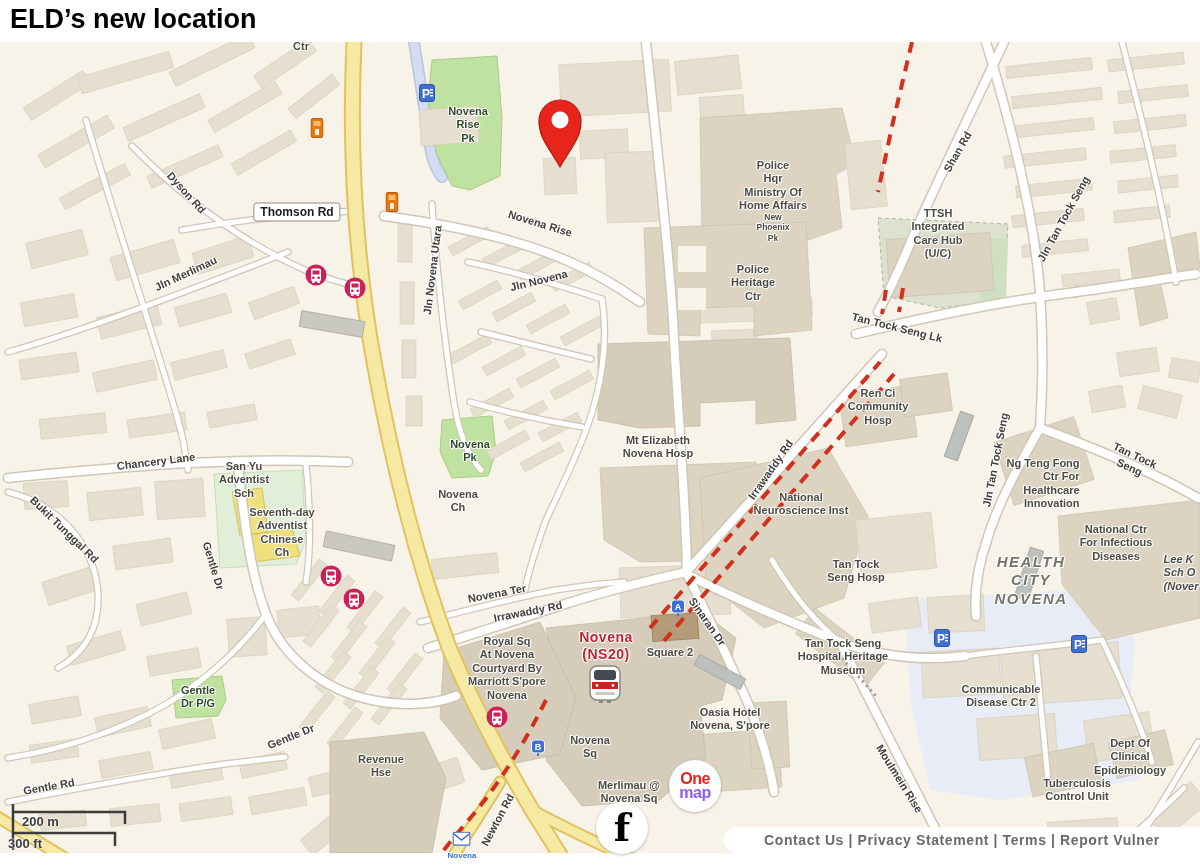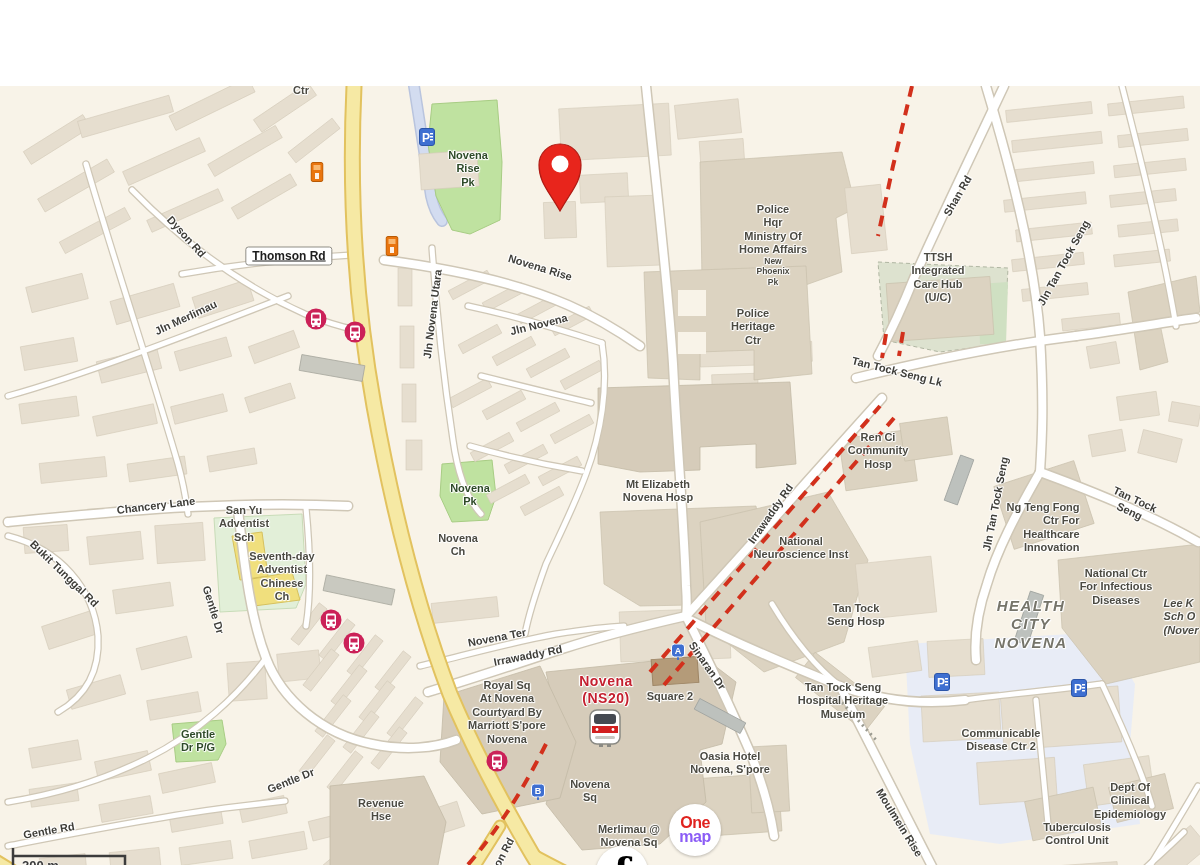--- a/index.html
+++ b/index.html
@@ -1,20 +1,20 @@
 <!DOCTYPE html>
 <html><head>
 <meta charset="utf-8">
 <style>
   html,body{margin:0;padding:0;background:#fff;}
   #screen{position:relative;width:1200px;height:865px;background:#fff;overflow:hidden;
           font-family:"Liberation Sans",sans-serif;}
   #page-title{position:absolute;left:10px;top:4px;margin:0;font-size:27px;font-weight:700;color:#000;
               font-family:"Liberation Sans",sans-serif;}
-  #map{position:absolute;left:0;top:0;width:1200px;height:785px;margin-top:44px;}
+  #map{position:absolute;left:0;top:0;width:1200px;height:785px;}
   #map-svg{position:absolute;left:0;top:0;}
   #map-svg rect.r{transform-box:fill-box;transform-origin:center;}
   .bA{fill:#e6decf;stroke:#d3cab8;stroke-width:.6;}
   .bB{fill:#dcd3c1;stroke:#c9c0ac;stroke-width:.7;}
   .bC{fill:#d6ccba;stroke:#c3baa6;stroke-width:.8;}
   #labels,#icons{position:absolute;left:0;top:0;width:1200px;height:865px;pointer-events:none;}
   .lbl{position:absolute;font:700 11px/1.22 "Liberation Sans",sans-serif;color:#4b4a42;
        white-space:pre-line;text-align:center;
        text-shadow:-1px 0 1px #fff,1px 0 1px #fff,0 -1px 1px #fff,0 1px 1px #fff,1px 1px 1px #fff,-1px -1px 1px #fff;}
   .lbl.road{color:#3f3e39;}
@@ -36,20 +36,21 @@
   #fb-logo{left:596px;top:802px;}
   #fb-logo span{font:900 38px/38px "DejaVu Serif",serif;color:#000;}
   #onemap-logo{left:669px;top:760px;}
   #onemap-logo .l1{font:800 16px/14px "Liberation Sans",sans-serif;color:#e0231f;letter-spacing:-.5px;}
   #onemap-logo .l2{font:800 16px/14px "Liberation Sans",sans-serif;color:#8b5cf6;letter-spacing:-.5px;}
 </style>
 </head>
 <body>
 
 <div id="screen">
+  <h1 id="page-title">ELD’s new location</h1>
 
   <div id="map">
     <svg id="map-svg" width="1200" height="865" viewBox="0 0 1200 865">
       <defs>
         <clipPath id="mapclip">
             <rect x="0" y="42" width="1200" height="811"></rect>
           </clipPath>
         <path id="rd-chancery" d="M8,478 C110,468 230,456 348,462"></path>
         <path id="rd-dyson" d="M132,146 C185,200 242,242 305,270 C325,278 342,283 356,286"></path>
         <path id="rd-thomsonstub" d="M182,230 C240,220 300,214 352,211"></path>
@@ -365,21 +366,21 @@
         </g>
       </g>
     </svg>
 
     <div id="labels">
         <div class="lbl poi" style="left: 301px; top: 47px; transform: translate(-50%, -50%) rotate(0deg);">Ctr</div>
         <div class="lbl park" style="left: 468px; top: 125px; transform: translate(-50%, -50%) rotate(0deg);">Novena
 Rise
 Pk</div>
         <div class="lbl road" style="left: 186px; top: 193px; transform: translate(-50%, -50%) rotate(48deg);">Dyson Rd</div>
-        <div class="lbl badge" style="left: 289px; top: 212px; transform: translate(-50%, -50%) rotate(0deg); text-decoration: underline;">Thomson Rd</div>
+        <div class="lbl badge" style="left: 297px; top: 212px; transform: translate(-50%, -50%) rotate(0deg);">Thomson Rd</div>
         <div class="lbl road" style="left: 540px; top: 224px; transform: translate(-50%, -50%) rotate(17deg);">Novena  Rise</div>
         <div class="lbl road" style="left: 186px; top: 274px; transform: translate(-50%, -50%) rotate(-25deg);">Jln Merlimau</div>
         <div class="lbl road" style="left: 433px; top: 270px; transform: translate(-50%, -50%) rotate(-83deg);">Jln Novena Utara</div>
         <div class="lbl road" style="left: 539px; top: 281px; transform: translate(-50%, -50%) rotate(-14deg);">Jln Novena</div>
         <div class="lbl poi" style="left: 773px; top: 186px; transform: translate(-50%, -50%) rotate(0deg);">Police
 Hqr
 Ministry Of
 Home Affairs</div>
         <div class="lbl poi" style="left: 773px; top: 228px; transform: translate(-50%, -50%) rotate(0deg); font-size: 8.5px;">New
 Phoenix
@@ -584,14 +585,17 @@
     <div id="scalebar-imperial" style="left:8px;top:836px;">300 ft</div>
 
     <div class="logo-circle" id="fb-logo">
       <span>f</span>
     </div>
     <div class="logo-circle" id="onemap-logo">
       <span class="l1">One</span>
       <span class="l2">map</span>
     </div>
 
+    <div id="footer-bar">
+      <span>Contact Us | Privacy Statement | Terms | Report Vulner</span>
+    </div>
   </div>
 </div>
 
 </body></html>

